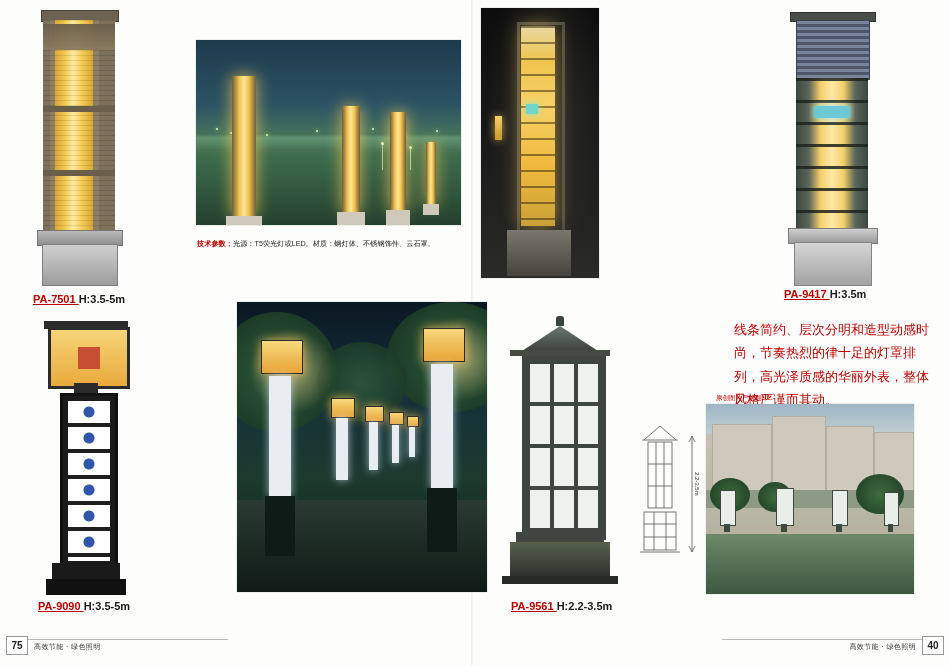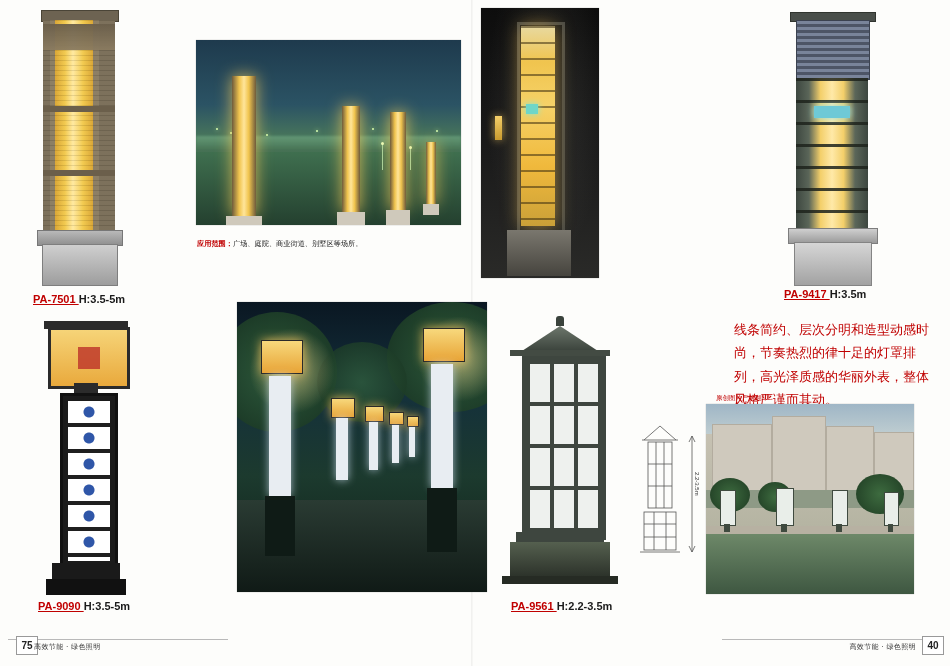--- a/index.html
+++ b/index.html
@@ -353,21 +353,21 @@
 
     <div class="col" style="left:194px;top:72px;width:16px;height:98px;"></div>
     <div class="colbase" style="left:190px;top:170px;width:24px;height:16px;"></div>
 
     <div class="col" style="left:230px;top:102px;width:10px;height:62px;"></div>
     <div class="colbase" style="left:227px;top:164px;width:16px;height:11px;"></div>
   </div>
 
   <div class="spec" style="left:197px; top:238px; width:260px;">
     <div>
-      <span class="lbl2">应用范围：</span><span>广场、庭院、商业街道、别墅区等场所。</span>
+      <span class="lbl">技术参数：</span><span>光源：T5荧光灯或LED。材质：钢灯体、不锈钢饰件、云石罩。</span>
     </div>
   </div>
 
   <div class="photo" id="photoB">
     <div class="bg"></div>
     <div class="wall"></div>
     <div class="sidelamp"></div>
     <div class="frame"></div>
     <div class="stack"></div>
     <div class="teal"></div>
@@ -491,20 +491,20 @@
     <div class="lampbody" style="left:70px;top:84px;width:16px;height:36px;"></div>
     <div class="lamp" style="left:75px;top:120px;width:6px;height:8px;"></div>
     <div class="lampbody" style="left:126px;top:86px;width:14px;height:34px;"></div>
     <div class="lamp" style="left:130px;top:120px;width:6px;height:8px;"></div>
     <div class="lampbody" style="left:178px;top:88px;width:13px;height:32px;"></div>
     <div class="lamp" style="left:182px;top:120px;width:5px;height:8px;"></div>
   </div>
   <div class="photo-note" style="left:716px; top:394px;">原创图片严禁翻印!</div>
 
   <div class="footer-bar" style="left:8px; width:220px;"></div>
-  <div class="folio-box" style="left:16px;">75</div>
+  <div class="folio-box" style="left:6px;">75</div>
   <div class="folio-text" style="left:34px;">高效节能 · 绿色照明</div>
 
   <div class="footer-bar" style="right:8px; width:220px;"></div>
   <div class="folio-box" style="right:6px;">40</div>
   <div class="folio-text" style="right:34px;">高效节能 · 绿色照明</div>
 
 </div>
 
 </body></html>

